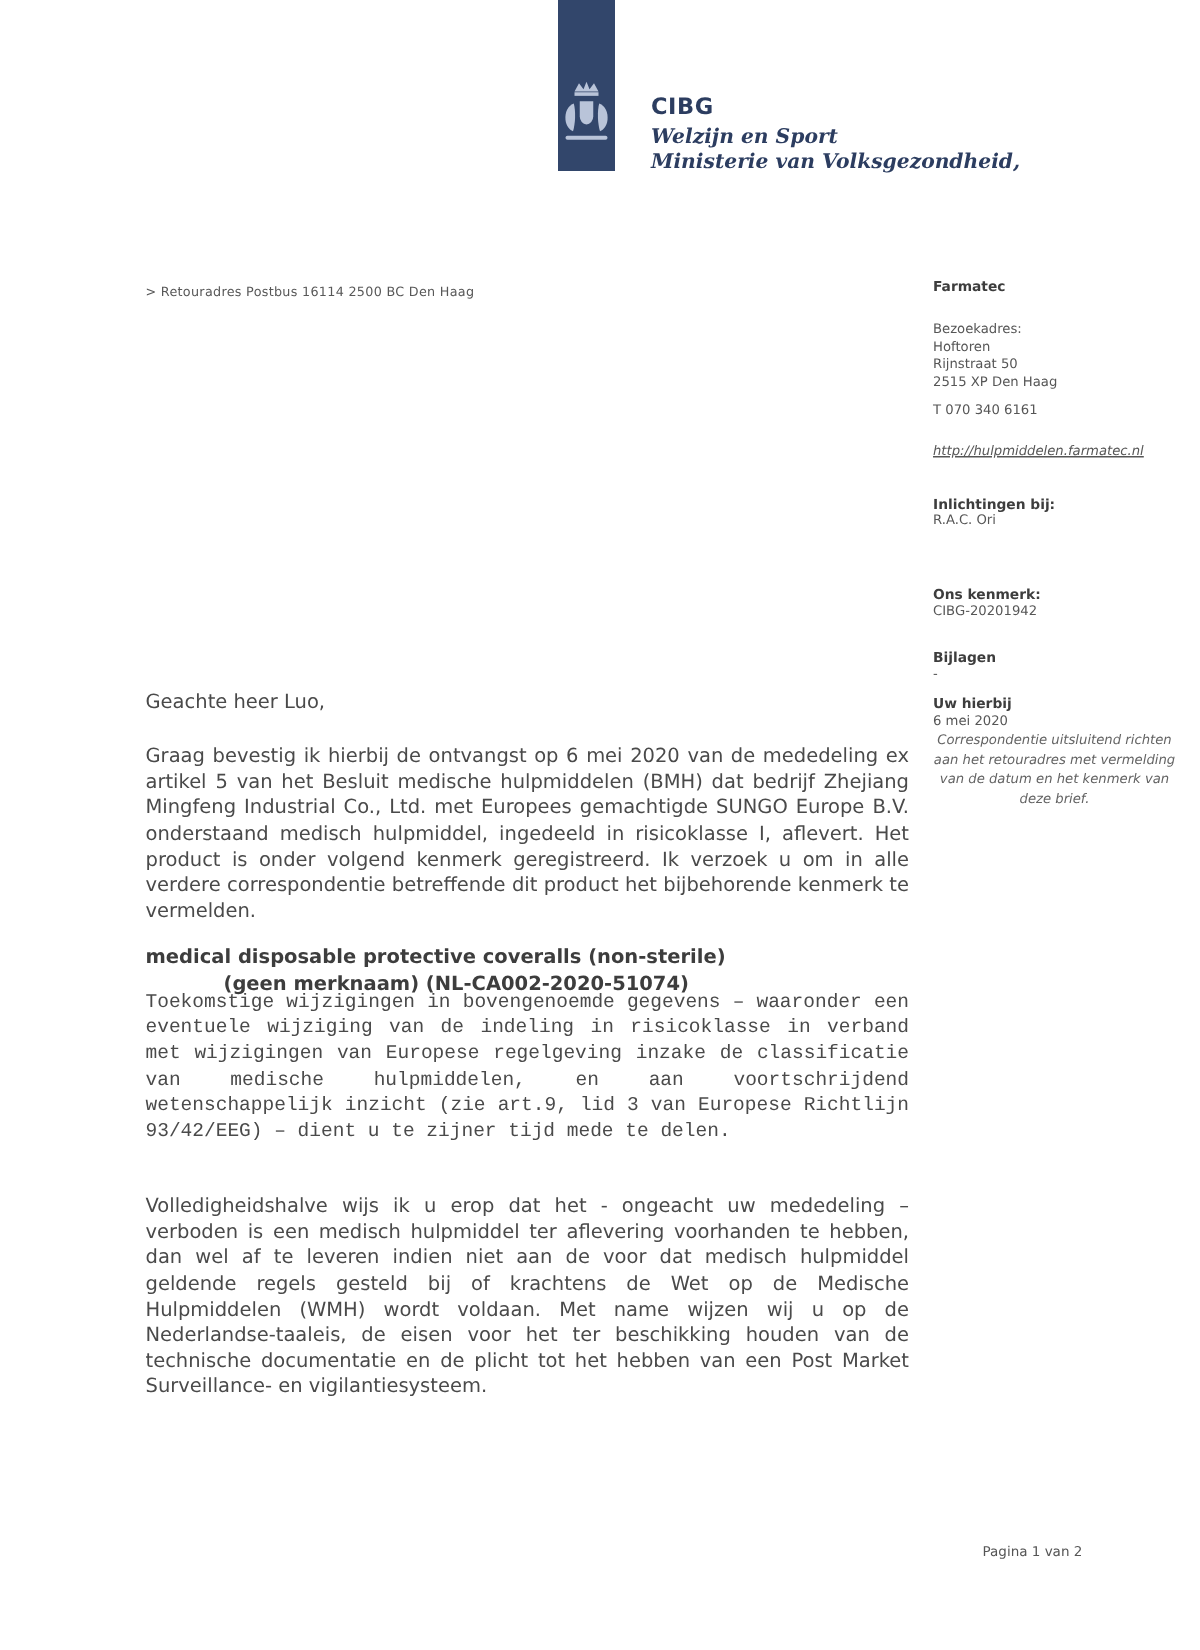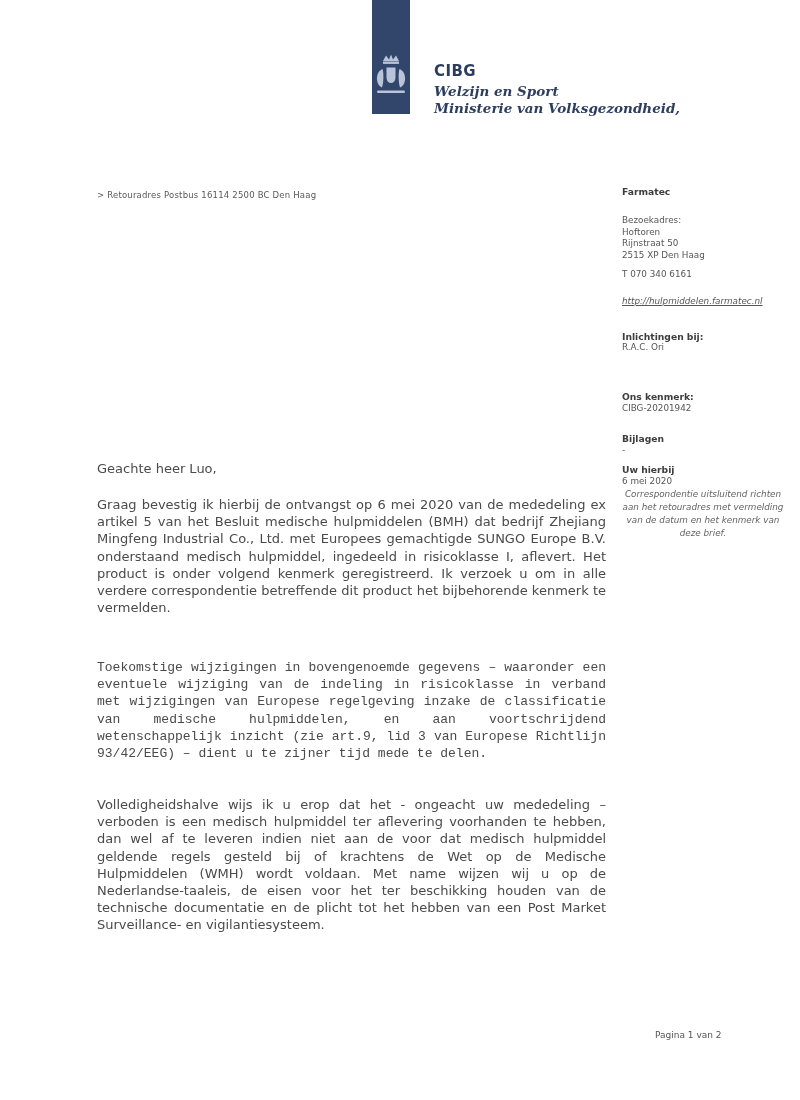--- a/index.html
+++ b/index.html
@@ -98,20 +98,24 @@
   </div>
 
   <div class="return-address">&gt; Retouradres Postbus 16114 2500 BC  Den Haag</div>
 
 
 
   <div class="salutation">Geachte heer Luo,</div>
 
   <div class="para para-1">Graag bevestig ik hierbij de ontvangst op 6 mei 2020 van de mededeling ex artikel 5 van het Besluit medische hulpmiddelen (BMH) dat bedrijf Zhejiang Mingfeng Industrial Co., Ltd. met Europees gemachtigde SUNGO Europe B.V. onderstaand medisch hulpmiddel, ingedeeld in risicoklasse I, aflevert. Het product is onder volgend kenmerk geregistreerd. Ik verzoek u om in alle verdere correspondentie betreffende dit product het bijbehorende kenmerk te vermelden.</div>
 
+  <div class="product">
+    <div>medical disposable protective coveralls (non-sterile)</div>
+    <div class="product-line2">(geen merknaam) (NL-CA002-2020-51074)</div>
+  </div>
 
   <div class="para para-2">Toekomstige wijzigingen in bovengenoemde gegevens – waaronder een eventuele wijziging van de indeling in risicoklasse in verband met wijzigingen van Europese regelgeving inzake de classificatie van medische hulpmiddelen, en aan voortschrijdend wetenschappelijk inzicht (zie art.9, lid 3 van Europese Richtlijn 93/42/EEG) – dient u te zijner tijd mede te delen.</div>
 
   <div class="para para-3">Volledigheidshalve wijs ik u erop dat het - ongeacht uw mededeling – verboden is een medisch hulpmiddel ter aflevering voorhanden te hebben, dan wel af te leveren indien niet aan de voor dat medisch hulpmiddel geldende regels gesteld bij of krachtens de Wet op de Medische Hulpmiddelen (WMH) wordt voldaan. Met name wijzen wij u op de Nederlandse-taaleis, de eisen voor het ter beschikking houden van de technische documentatie en de plicht tot het hebben van een Post Market Surveillance- en vigilantiesysteem.</div>
 
   <div class="sidebar">
     <div class="sb-bold sb-title">Farmatec</div>
 
     <div>Bezoekadres:</div>
     <div>Hoftoren</div>

